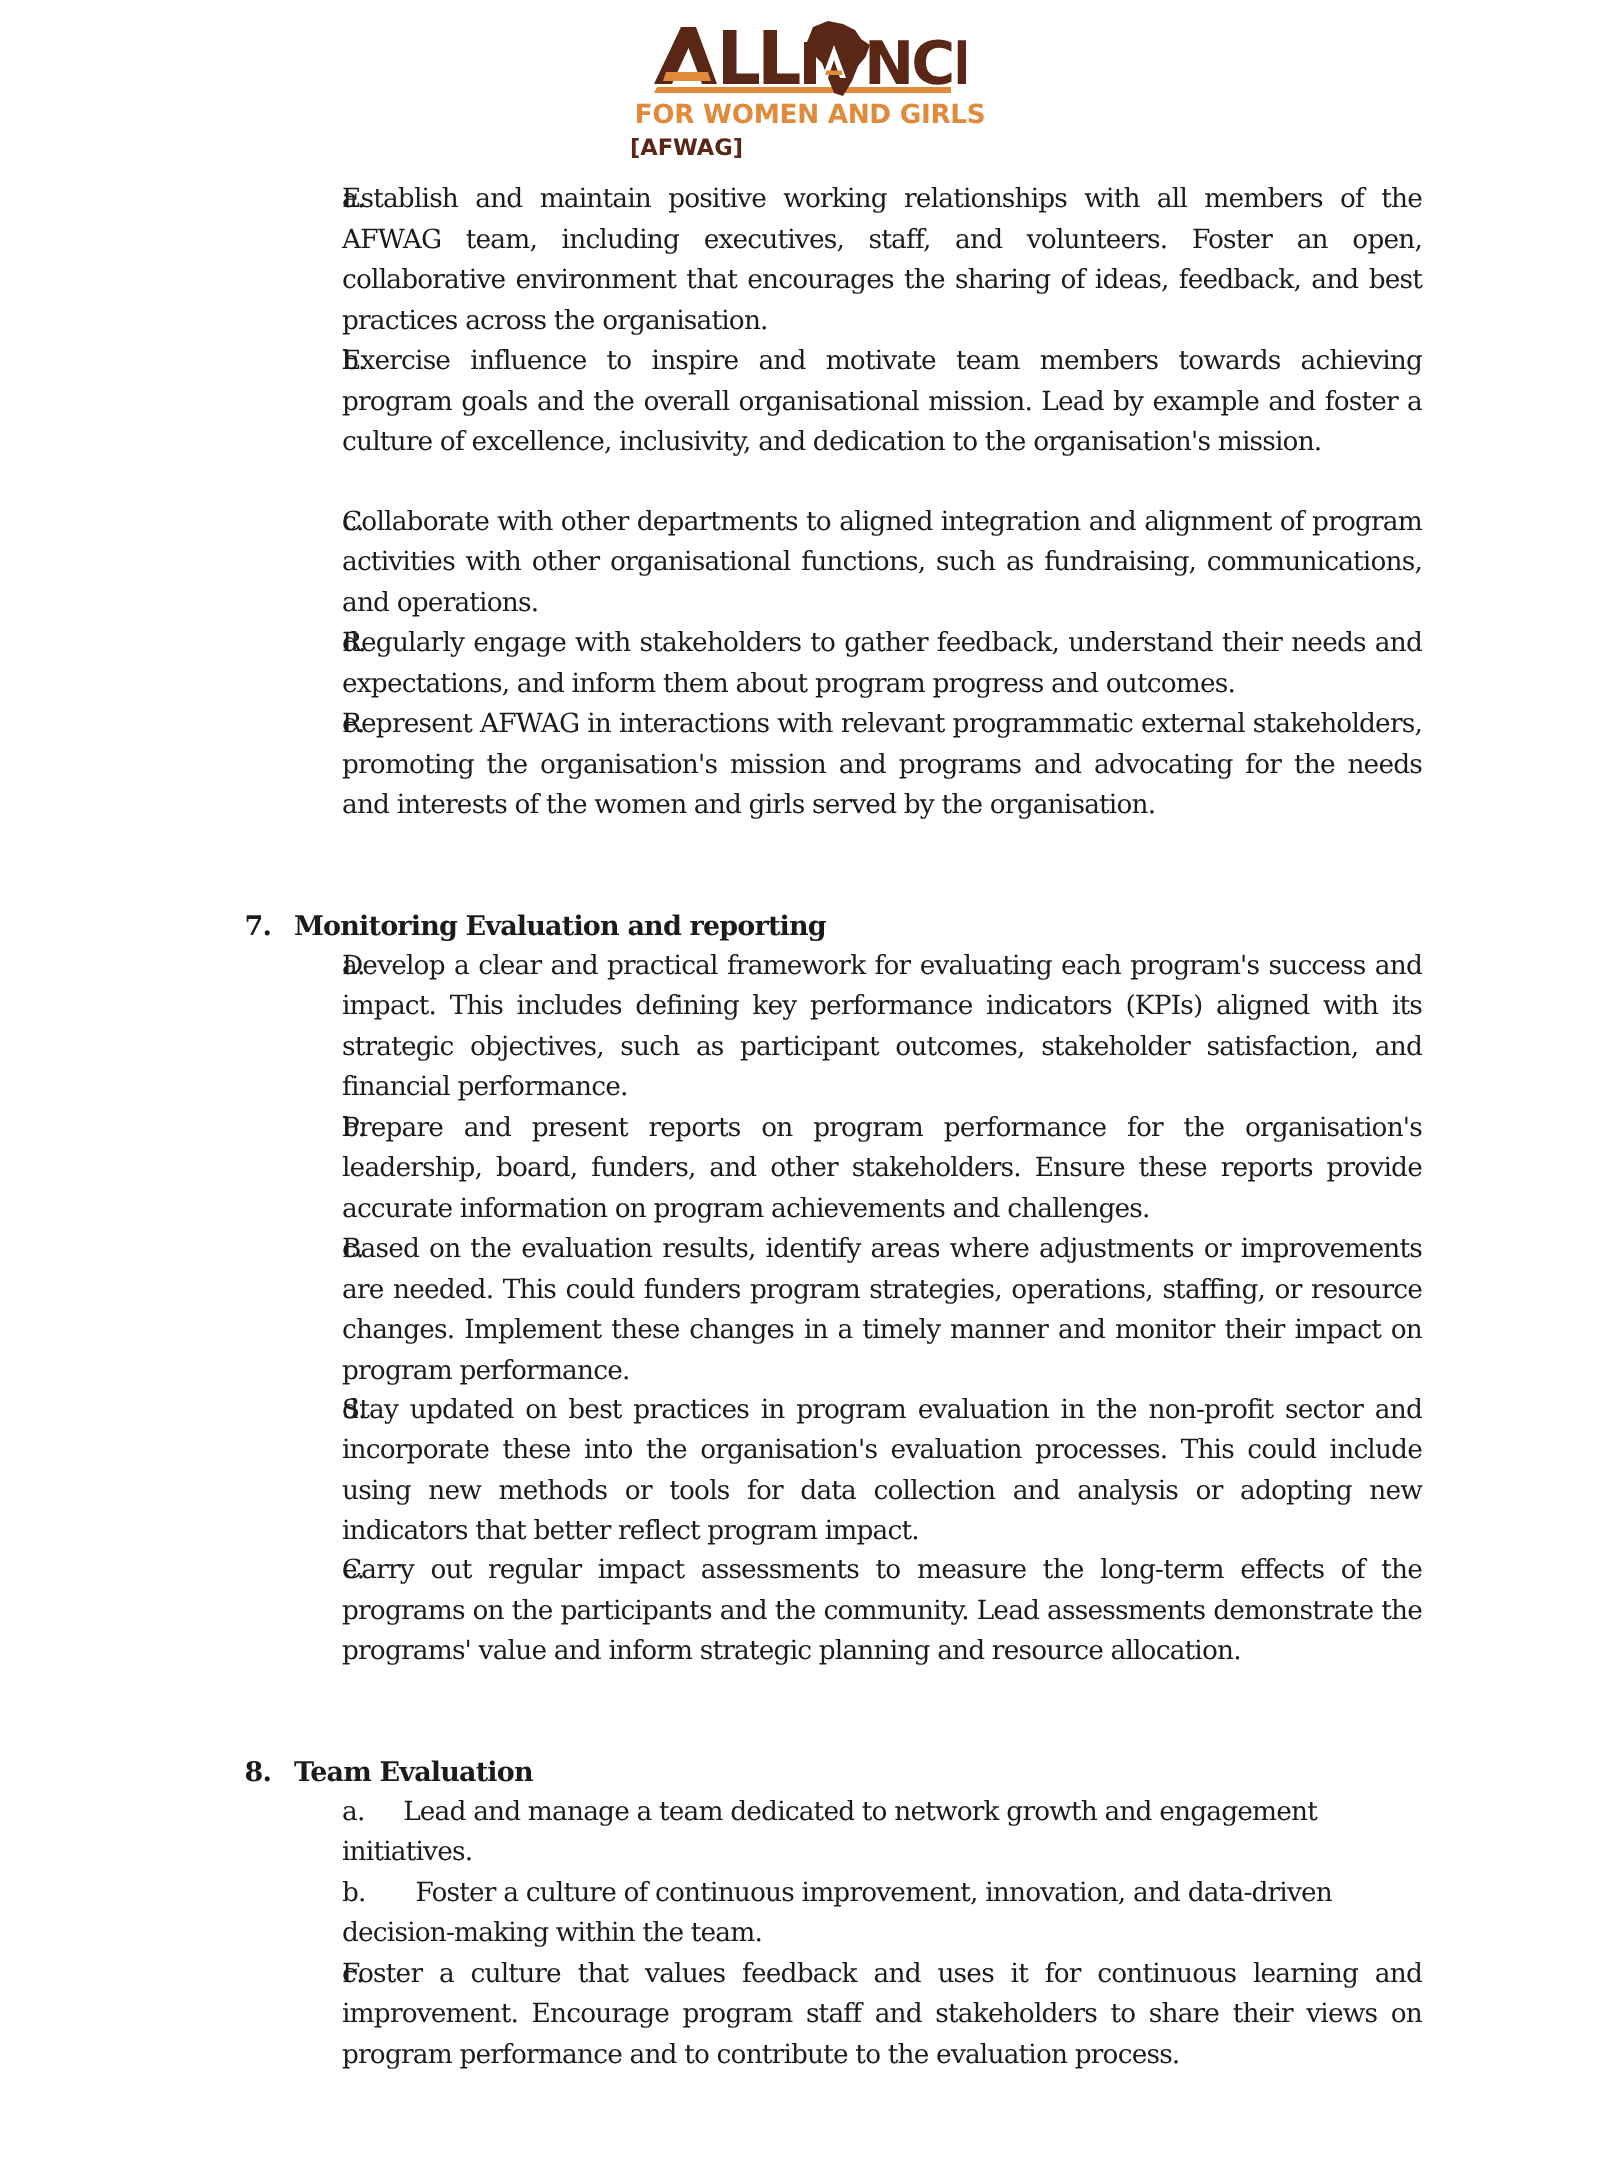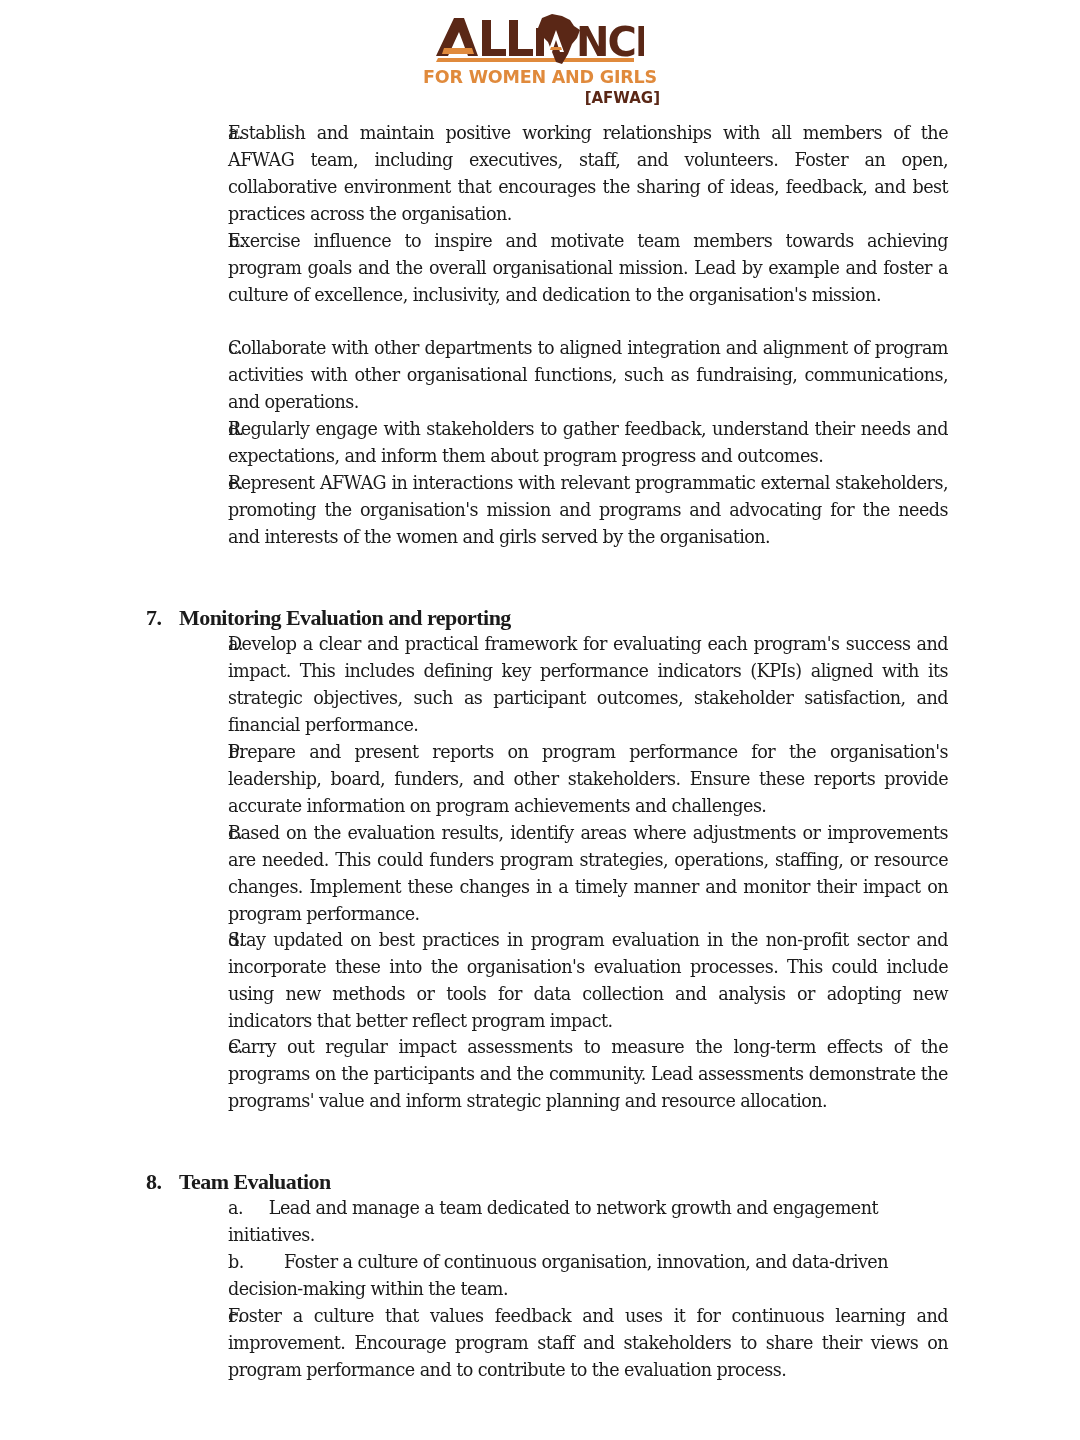--- a/index.html
+++ b/index.html
@@ -41,21 +41,21 @@
     font-size: 17.5px;
     letter-spacing: -0.2px;
     color: #e08a3c;
     white-space: nowrap;
   }
   .logo-abbr {
     position: absolute;
     left: 0;
     top: 79px;
     width: 240px;
-    text-align: right;
+    text-align: left;
     font-family: "DejaVu Sans", "Liberation Sans", sans-serif;
     font-weight: bold;
     font-size: 15px;
     color: #5a2716;
     white-space: nowrap;
   }
   
   .content {
     position: absolute;
     left: 0;
@@ -80,27 +80,26 @@
   .item .tx {
     display: block;
     text-align: justify;
     text-align-last: left;
   }
   .item.ragged .tx {
     text-align: right;
   }
   .heading {
     position: absolute;
-    left: 146px;
+    left: 163px;
     width: 600px;
-    font-size: 22px;
+    font-size: 18px;
     line-height: 27px;
     font-weight: bold;
     letter-spacing: -0.55px;
-    font-family: Liberation Serif, serif;
   }
   .heading .num {
     display: inline-block;
     width: 33px;
   }
 </style>
 </head>
 <body>
 
 <div class="logo">
@@ -174,19 +173,19 @@
 
   <div class="heading" style="top:1168px">
     <span class="num">8.</span><span>Team Evaluation</span>
   </div>
   <div class="item ragged" style="top:1195px; width:650px">
     <span class="mk">a.</span>
     <span class="tx">Lead and manage a team dedicated to network growth and engagement initiatives.</span>
   </div>
   <div class="item ragged" style="top:1249px; width:660px">
     <span class="mk">b.</span>
-    <span class="tx">Foster a culture of continuous organisation, innovation, and data-driven decision-making within the team.</span>
+    <span class="tx">Foster a culture of continuous improvement, innovation, and data-driven decision-making within the team.</span>
   </div>
   <div class="item" style="top:1303px">
     <span class="mk">c.</span>
     <span class="tx">Foster a culture that values feedback and uses it for continuous learning and improvement. Encourage program staff and stakeholders to share their views on program performance and to contribute to the evaluation process.</span>
   </div>
 </div>
 
 </body></html>

